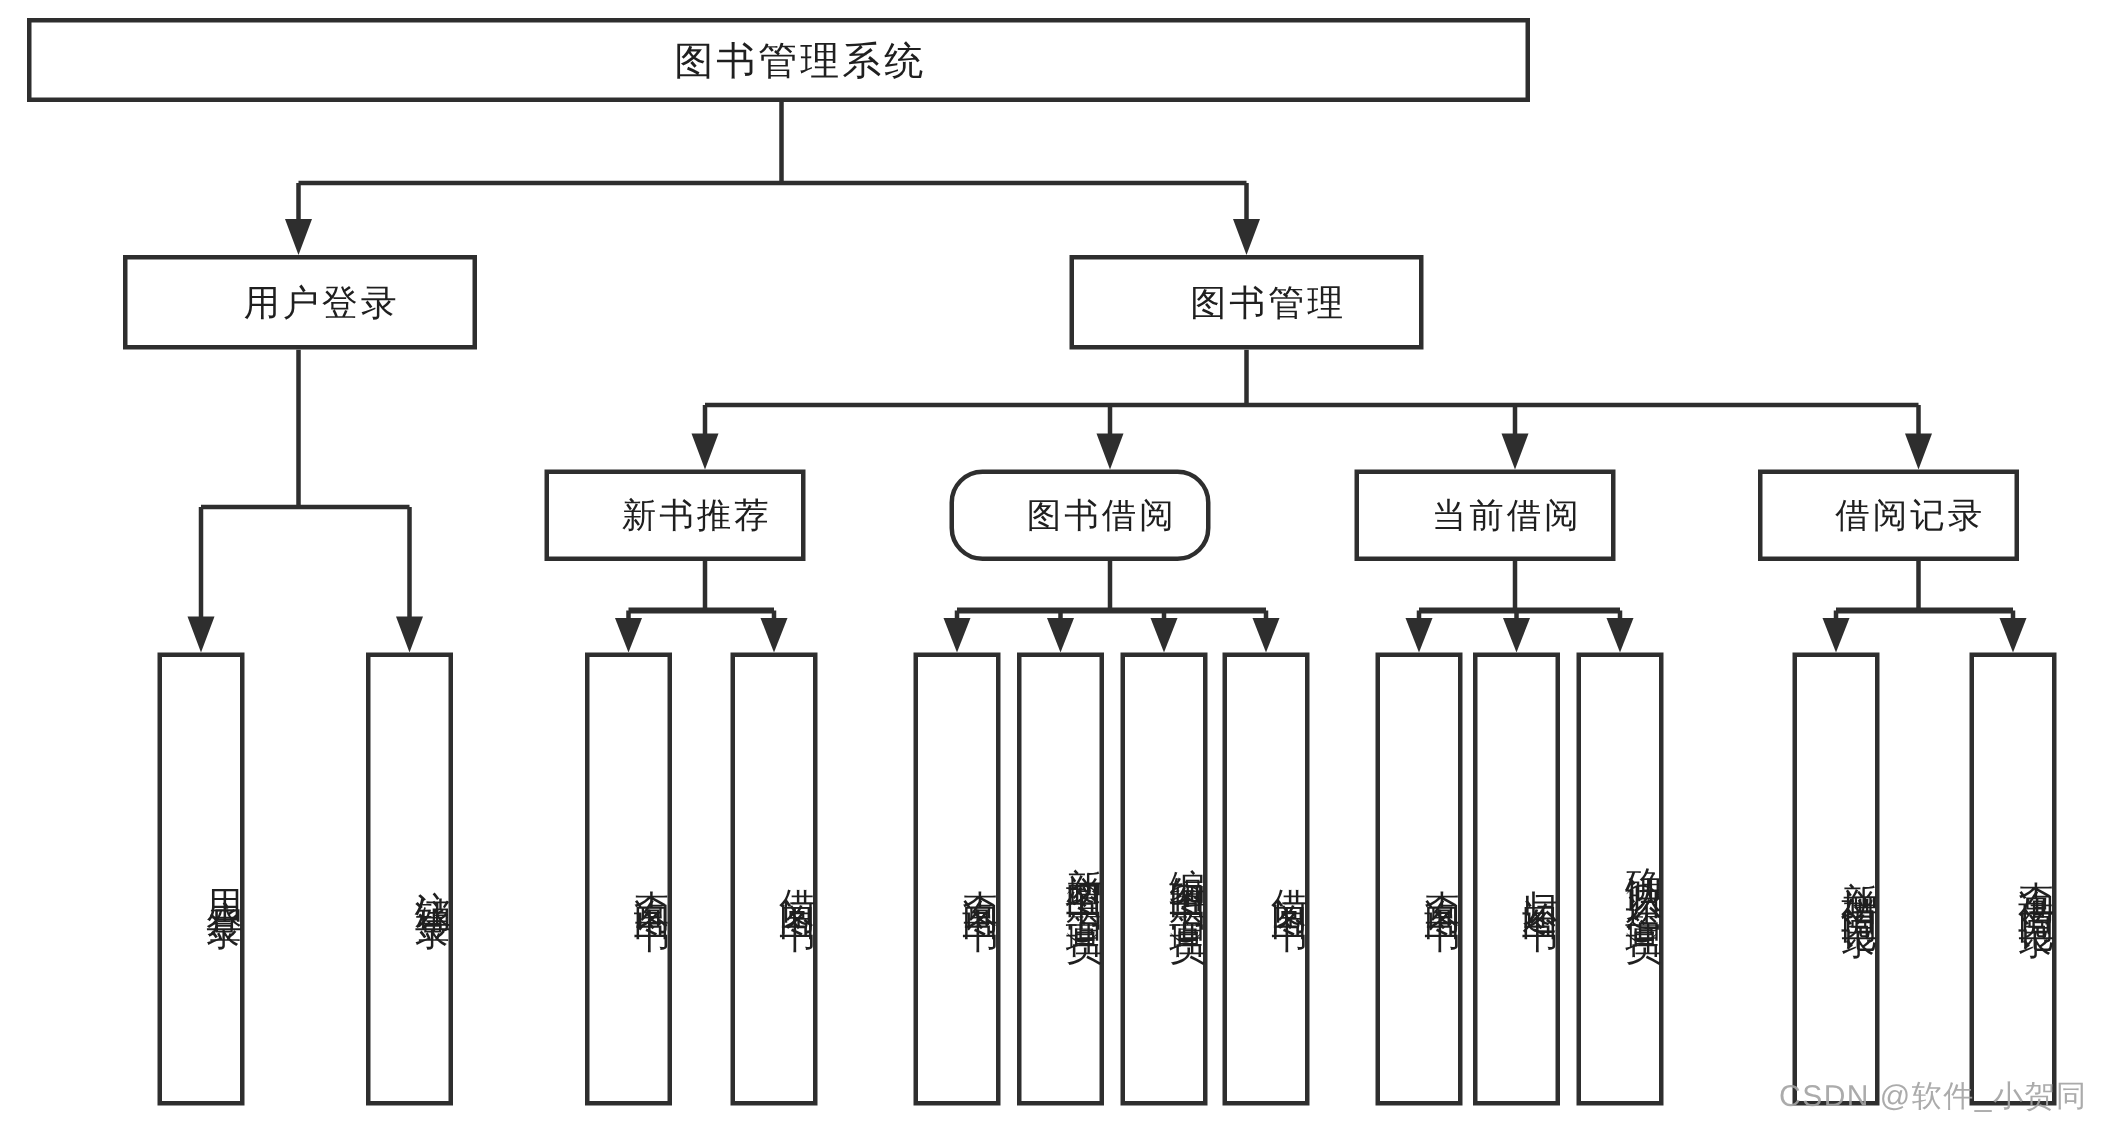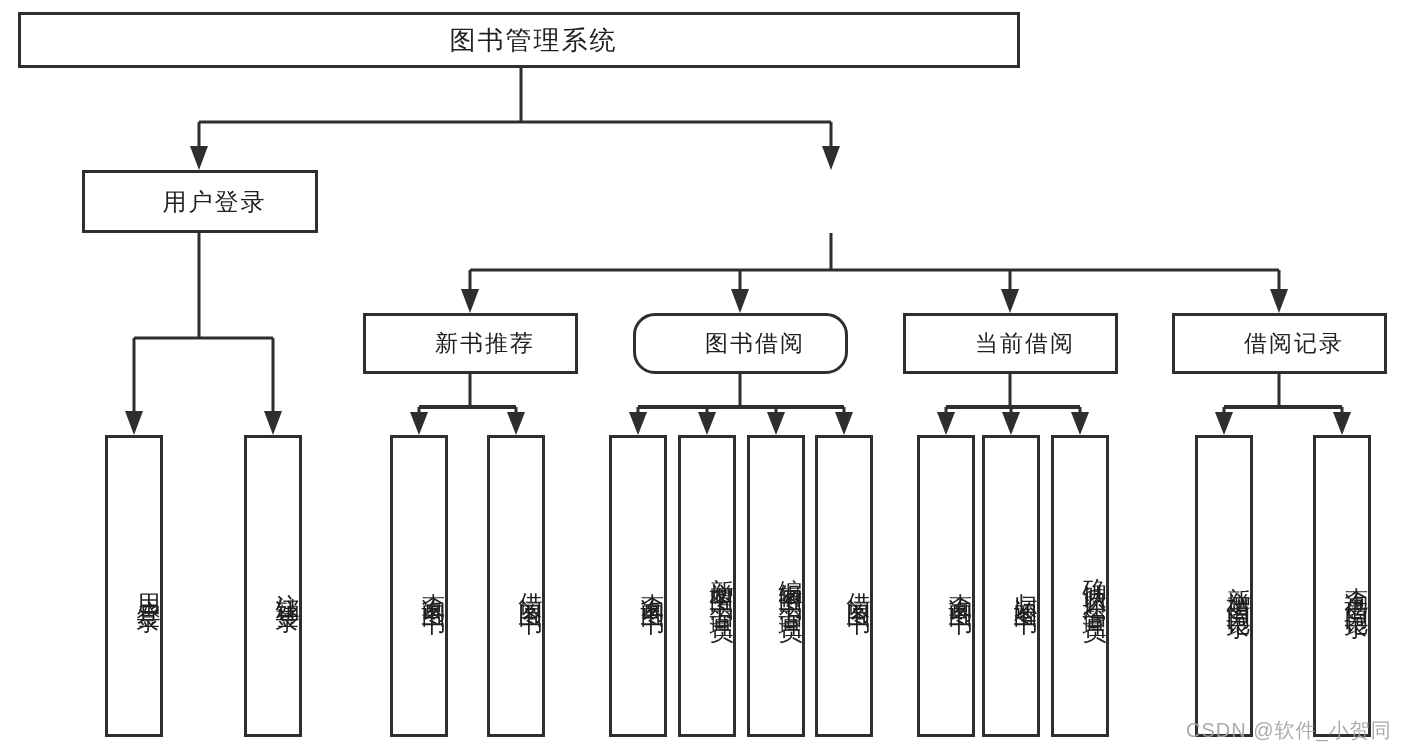--- a/index.html
+++ b/index.html
@@ -18,21 +18,21 @@
     background:#ffffff;
     display:flex;
     align-items:center;
     justify-content:center;
     color:#1f1f1f;
     padding-left:29px;
   }
   .node.h{letter-spacing:2px;}
   .node.root{left:18px;top:12px;width:1002px;height:56px;font-size:26px;}
   .node.lvl2{top:170px;width:236px;height:63px;font-size:24px;}
-  .node.lvl3{top:313px;width:215px;height:61px;font-size:23px;}
+  .node.lvl3{top:313px;width:174px;height:61px;font-size:23px;}
   .node.leaf{
     top:435px;width:58px;height:302px;font-size:24px;
   }
   .node.leaf span{
     writing-mode:vertical-rl;
     text-orientation:mixed;
     letter-spacing:6px;
     line-height:1;
     white-space:nowrap;
   }
@@ -105,20 +105,23 @@
     </g>
   </svg>
 
   <div class="node h root">
     <span>图书管理系统</span>
   </div>
 
   <div class="node h lvl2" style="left:82px;">
     <span>用户登录</span>
   </div>
+  <div class="node h lvl2" style="left:713px;">
+    <span>图书管理</span>
+  </div>
 
   <div class="node h lvl3" style="left:363px;">
     <span>新书推荐</span>
   </div>
   <div class="node h lvl3" style="left:633px;border-radius:22px;">
     <span>图书借阅</span>
   </div>
   <div class="node h lvl3" style="left:1172px;">
     <span>借阅记录</span>
   </div>

